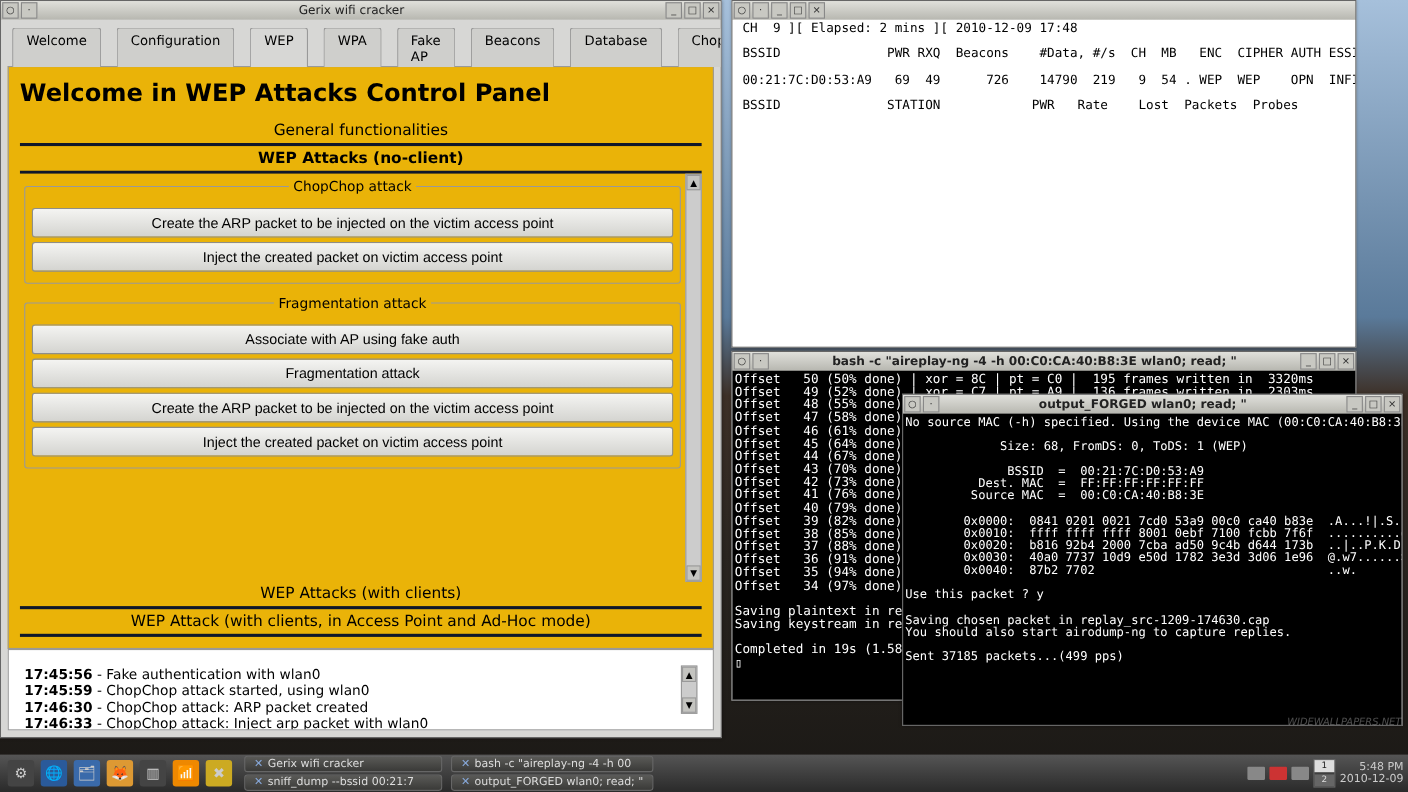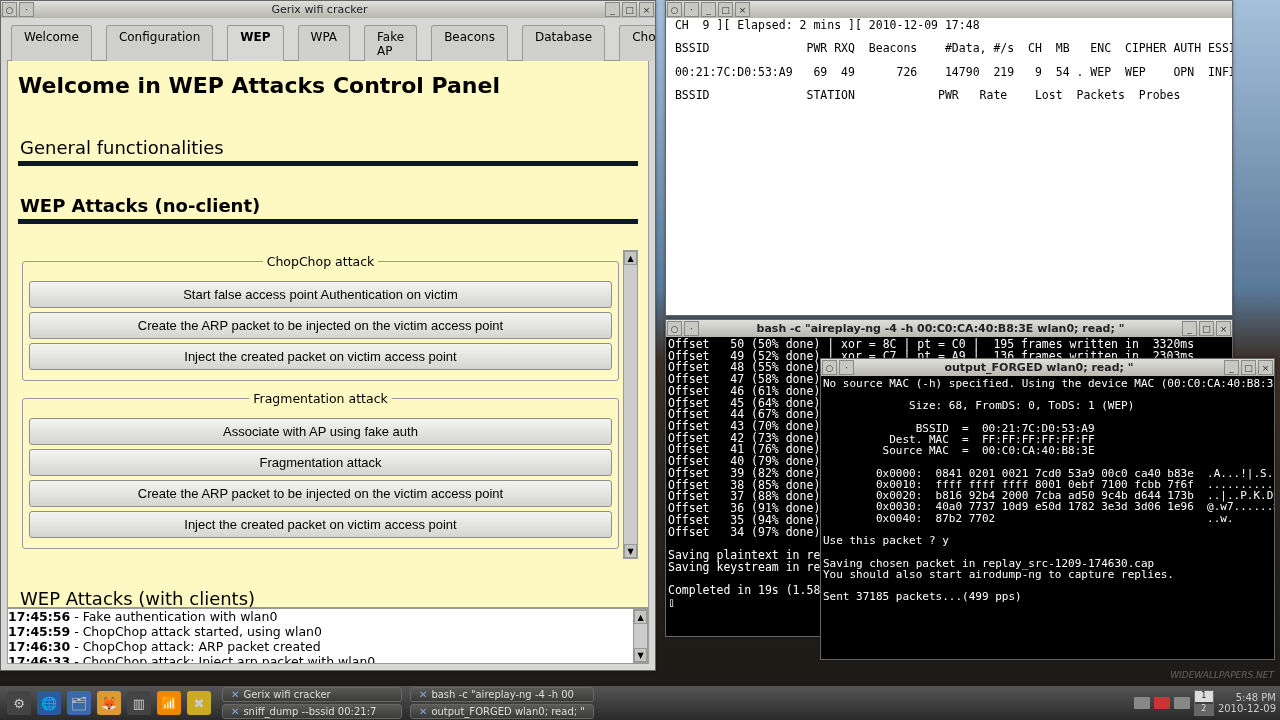--- a/index.html
+++ b/index.html
@@ -13,53 +13,53 @@
   .win { position:absolute; border:1px solid #666; background:#d5d5d3; box-shadow:0 0 3px rgba(0,0,0,.4); display:flex; flex-direction:column; }
   .titlebar { height:17px; background:linear-gradient(#e0e0db,#b7b7b0); display:flex; align-items:center; font-size:11px; color:#222; }
   .titlebar .tbtn { width:15px;height:15px;background:#c8c8c2;border:1px solid #888;margin:0 1px; display:flex;align-items:center;justify-content:center;font-size:9px;color:#333; }
   .titlebar .spacer{flex:1;text-align:center;}
   .term { background:#fff; color:#000; font-family:"DejaVu Sans Mono","Liberation Mono",monospace; font-size:11.5px; white-space:pre; line-height:1.02; padding:2px; flex:1; overflow:hidden;}
   .blackterm { background:#000; color:#fff; }
   
   #gerix-body { background:#d7d7d5; flex:1; padding:6px; display:flex; flex-direction:column; overflow:hidden;}
   .tabbar { display:flex; gap:14px; padding-left:4px; }
   .tab { padding:4px 12px 3px; border:1px solid #999; border-bottom:none; border-radius:3px 3px 0 0; background:#cfcfcc; font-size:12px; cursor:pointer; position:relative; top:1px;}
-  .tab.active { background:#d7d7d5; font-weight:bold; z-index:2;}
-  .tabpane { border:1px solid #999; background:#fef9c3; padding:10px; flex:1; display:flex;flex-direction:column; overflow:hidden;gap:26px;}
+  .tab.active { background:#d7d7d5; font-weight:normal; z-index:2;}
+  .tabpane { border:1px solid #999; background:#eab308; padding:10px; flex:1; display:flex;flex-direction:column; overflow:hidden;}
   .tabpane h1 { font-size:22px; font-weight:bold; margin:2px 0 10px 0; }
-  .tabitem { border-bottom:5px solid #0f172a; padding:3px 2px; font-size:18px; border-radius:0 12px 0 0; }
+  .tabitem { border-bottom:3px solid #0f172a; padding:3px 2px; font-size:14px; border-radius:0 12px 0 0;text-align:center; }
   .tabitem.bold{font-weight:bold;}
   .attack-scroll{border:none; flex:1; display:flex;}
   .attack-inner{flex:1; padding:0 4px; overflow:hidden;}
   .scrollbar{width:15px;background:#ccc;border:1px solid #999;display:flex;flex-direction:column;align-items:center;}
   .scrollbar .arr{height:14px;width:100%;background:#c4c4c0;display:flex;align-items:center;justify-content:center;font-size:8px;border:1px solid #999;margin:0;}
   .scrollbar .track{flex:1;background:#ddd;}
   fieldset { border:1px solid #999; border-radius:3px; margin:4px 0 10px; padding:8px 6px 6px;}
   legend { padding:0 4px; font-size:12.5px;text-align:center;}
   .btn { display:block; width:100%; background:linear-gradient(#f4f4f2,#d4d4d0); border:1px solid #8e8e8a; border-radius:3px; padding:5px; margin:4px 0; font-size:13px; text-align:center; cursor:pointer;}
-  .log { border:1px solid #999; background:#fff; height:56px; font-size:12.5px; padding:0; overflow:hidden; display:flex;}
+  .log { border:1px solid #999; background:#fff; height:74px; font-size:12.5px; padding:14px; overflow:hidden; display:flex;}
   .log .txt{flex:1;}
   .logline b{font-weight:bold;}
   .brand{display:flex;justify-content:center;align-items:center;height:44px;font-size:20px;}
   .brand .g{font-family:Georgia,serif;} .brand .it{font-style:italic;font-size:22px;color:#333;}
   .brand .dots{display:inline-block;margin-left:6px;}
   .brand .dot{width:7px;height:7px;display:inline-block;margin:0 1px;}
   .brand small{font-size:10px;color:#666;display:block;text-align:right;}
   
   #taskbar { position:absolute; left:0; right:0; bottom:0; height:34px; background:linear-gradient(#555,#2a2a2a); display:flex; align-items:center; padding:0 4px;}
   #taskbar .tb-icon{width:24px;height:24px;margin:0 3px;background:#444;border-radius:3px;display:flex;align-items:center;justify-content:center;color:#ccc;font-size:13px;}
   .taskcol{display:flex;flex-direction:column;gap:2px;margin-left:8px;}
   .taskbtn{background:linear-gradient(#5a5a57,#3a3a38);border:1px solid #666;border-radius:3px;color:#ddd;font-size:10px;padding:1px 8px;display:flex;align-items:center;gap:4px;min-width:180px;}
   .taskbtn .x{color:#88aadd;font-weight:bold;}
   #tray{margin-left:auto;display:flex;align-items:center;gap:4px;color:#ccc;font-size:10px;}
   #tray .trayicon{width:16px;height:12px;background:#888;border-radius:1px;}
   .pager{display:flex;flex-direction:column;gap:2px;border:1px solid #666;}
   .pager div{width:18px;height:11px;background:#666;color:#ddd;font-size:8px;text-align:center;}
   .pager div.active{background:#ddd;color:#222;}
-  .watermark{position:absolute;right:6px;bottom:40px;color:rgba(255,255,255,.3);font-size:9px;font-style:italic;}
+  .watermark{position:absolute;right:6px;bottom:58px;color:rgba(255,255,255,.3);font-size:9px;font-style:italic;}
 </style>
 </head>
 <body>
 
 <div class="win" style="left:0;top:0;width:656px;height:671px;">
   <div class="titlebar">
     <div class="tbtn">○</div>
     <div class="tbtn">·</div>
     <div class="spacer">Gerix wifi cracker</div>
     <div class="tbtn">_</div>
@@ -78,21 +78,20 @@
       <div class="tab">ChopChop</div>
     </div>
     <div class="tabpane">
       <h1>Welcome in WEP Attacks Control Panel</h1>
       <div class="tabitem">General functionalities</div>
       <div class="tabitem bold">WEP Attacks (no-client)</div>
       <div class="attack-scroll">
         <div class="attack-inner">
           <fieldset>
             <legend>ChopChop attack</legend>
-            <button class="btn">Start false access point Authentication on victim</button>
             <button class="btn">Create the ARP packet to be injected on the victim access point</button>
             <button class="btn">Inject the created packet on victim access point</button>
           </fieldset>
           <fieldset>
             <legend>Fragmentation attack</legend>
             <button class="btn">Associate with AP using fake auth</button>
             <button class="btn">Fragmentation attack</button>
             <button class="btn">Create the ARP packet to be injected on the victim access point</button>
             <button class="btn">Inject the created packet on victim access point</button>
           </fieldset>

